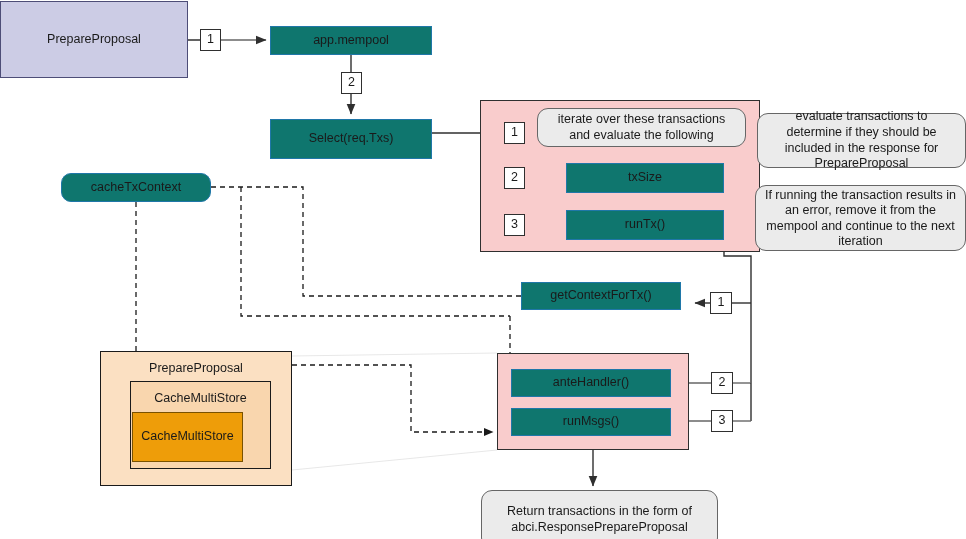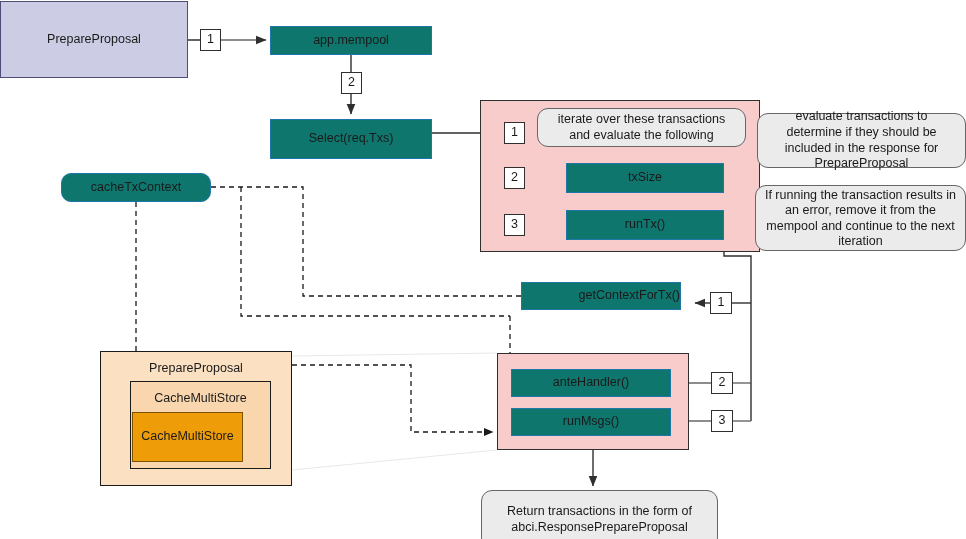--- a/index.html
+++ b/index.html
@@ -128,21 +128,21 @@
   </div>
 
   <div class="node skin-blue" style="left:566px;top:163px;width:158px;height:30px;">
     <span>txSize</span>
   </div>
 
   <div class="node skin-blue" style="left:61px;top:173px;width:150px;height:29px;border-radius:10px;">
     <span>cacheTxContext</span>
   </div>
 
-  <div class="node skin-blue" style="left:521px;top:282px;width:160px;height:28px;justify-content:flex-end;">
+  <div class="node skin-blue" style="left:521px;top:282px;width:160px;height:28px;">
     <span>getContextForTx()</span>
   </div>
 
   <div class="node skin-blue" style="left:511px;top:369px;width:160px;height:28px;">
     <span>anteHandler()</span>
   </div>
 
   <div class="node skin-blue" style="left:511px;top:408px;width:160px;height:28px;">
     <span>runMsgs()</span>
   </div>

